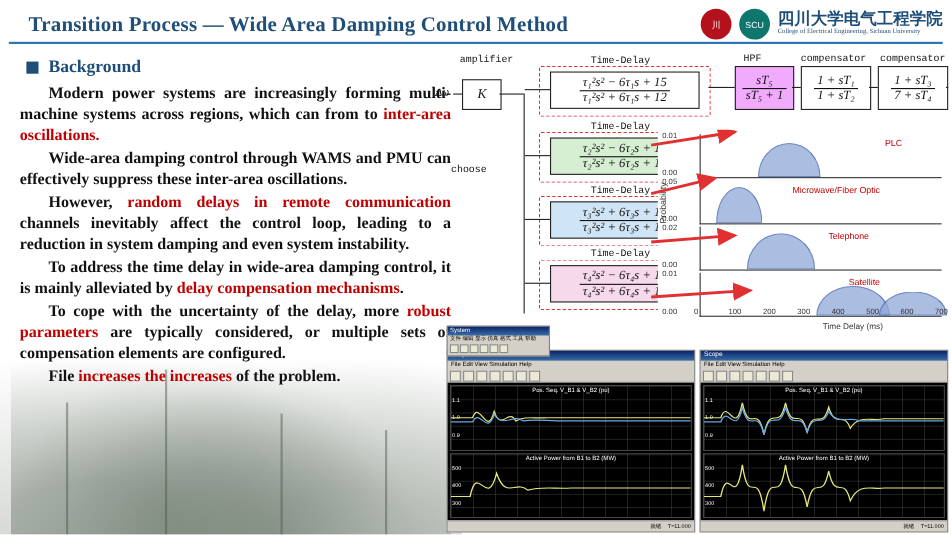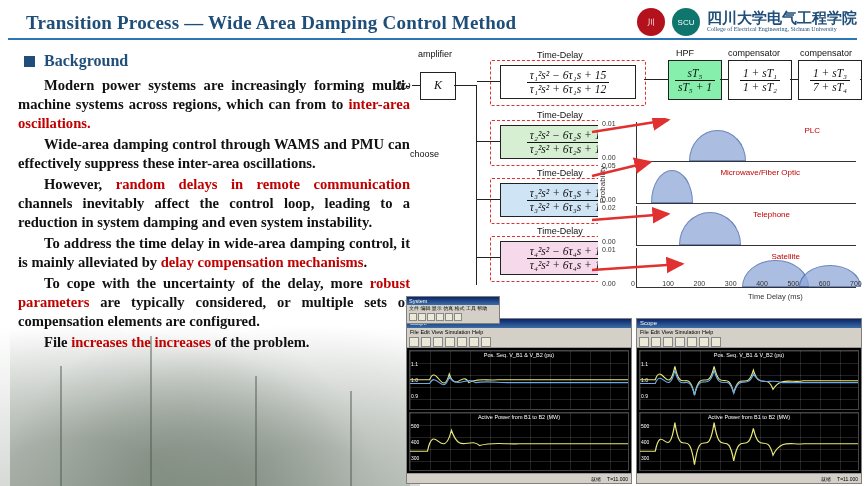--- a/index.html
+++ b/index.html
@@ -69,21 +69,21 @@
     font-size:14.6px;line-height:1.30;color:#111111;
     text-align:justify;text-justify:inter-word;
     margin:0 0 2px 0;text-indent:26px;font-weight:bold;
   }
   .hl{color:#C00000;}
   
   .diagram{
     position:absolute;left:396px;top:44px;width:466px;height:272px;z-index:3;
   }
   .lbl{
-    position:absolute;font-family:Liberation Sans, sans-serif;font-size:10px;color:#111;
+    position:absolute;font-family:Liberation Mono, monospace;font-size:10px;color:#111;
   }
   .lbl-sm{font-size:9px;}
   .frac{
     font-family:"Liberation Serif",serif;font-style:italic;
     text-align:center;line-height:1.12;font-size:11.5px;color:#111;
   }
   .frac .num{display:block;border-bottom:1px solid #111;padding:0 3px;}
   .frac .den{display:block;padding:0 3px;}
   .dashbox{
     position:absolute;border:1.4px dashed #E03030;border-radius:2px;
@@ -249,21 +249,21 @@
           <span class="den">τ₄²s² + 6τ₄s + 12</span>
         </span>
       </div>
       <div class="arrow-line" style="left: 81px; top: 213px; width: 23px;"></div>
     </div>
 
   <div class="lbl lbl-sm" style="left:280px;top:4px;">HPF</div>
   <div class="lbl lbl-sm" style="left:332px;top:4px;">compensator</div>
   <div class="lbl lbl-sm" style="left:404px;top:4px;">compensator</div>
 
-  <div class="tfbox" style="left:272px;top:16px;width:52px;height:38px;background:#86efac;">
+  <div class="tfbox" style="left:272px;top:16px;width:52px;height:38px;background:#f0abfc;">
     <span class="frac">
       <span class="num">sT₅</span>
       <span class="den">sT₅ + 1</span>
     </span>
   </div>
   <div class="tfbox" style="left:332px;top:16px;width:62px;height:38px;background:#fff;">
     <span class="frac">
       <span class="num">1 + sT₁</span>
       <span class="den">1 + sT₂</span>
     </span>

